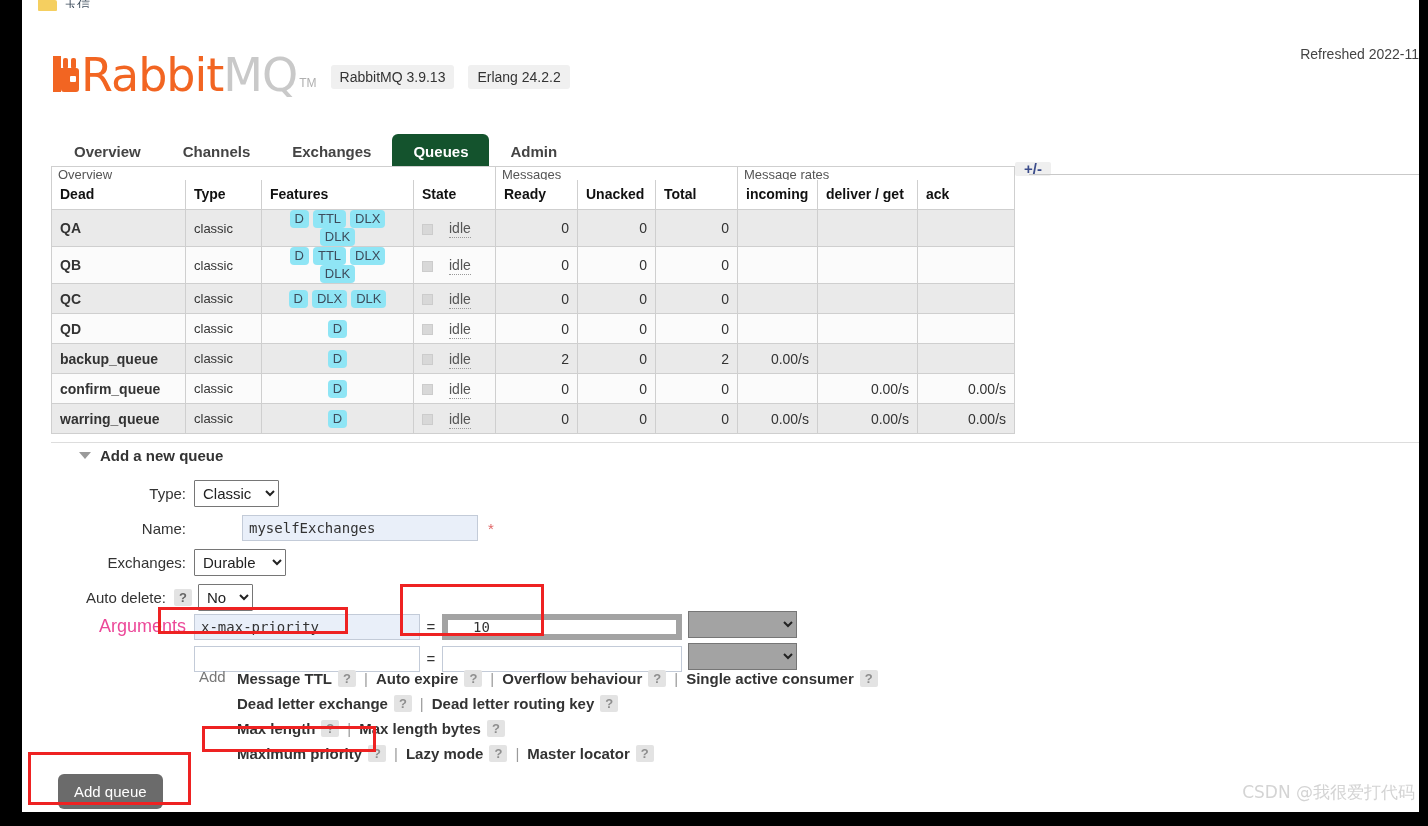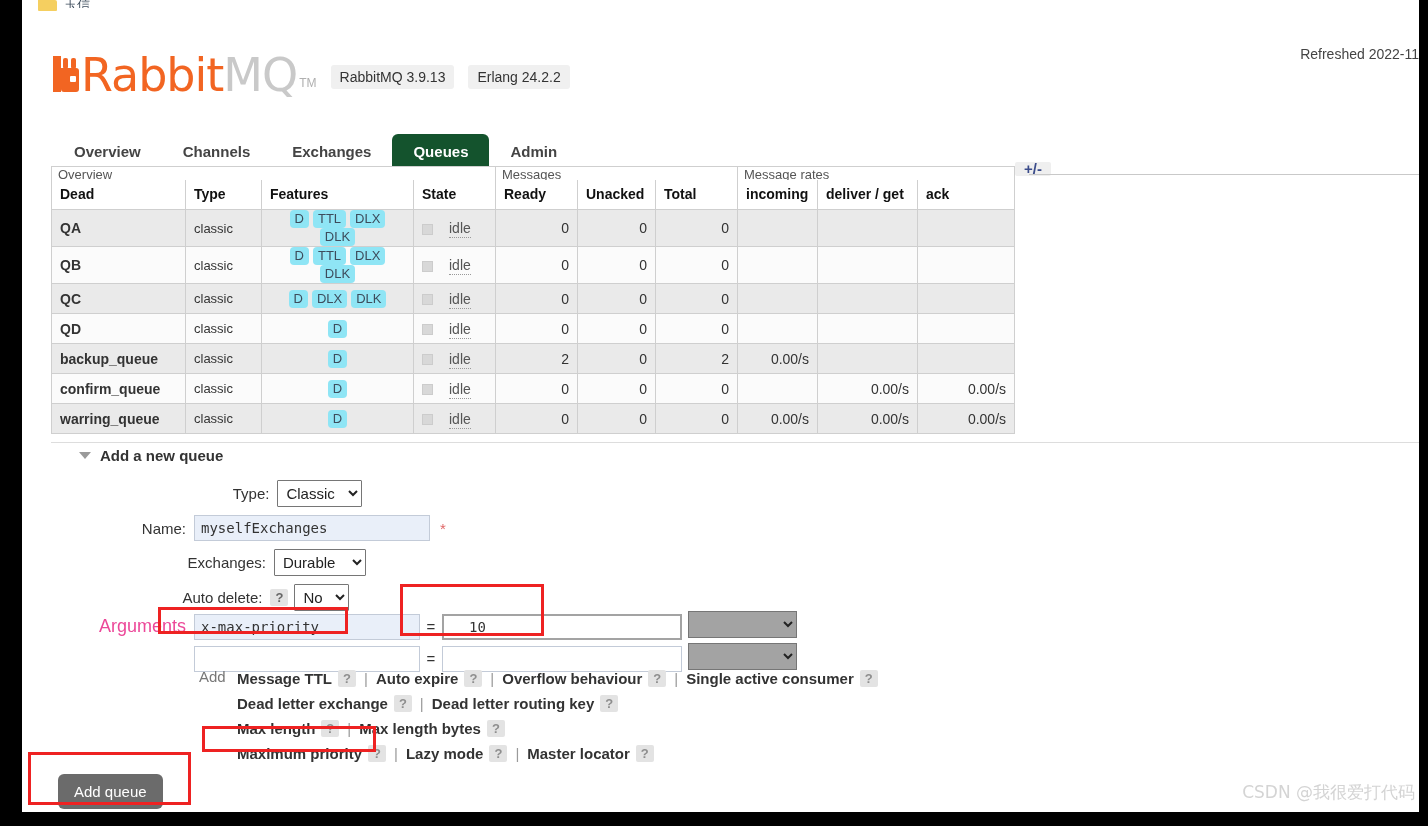--- a/index.html
+++ b/index.html
@@ -261,21 +261,21 @@
   }
   .section-title {
     font-size: 15px; font-weight: bold; color: #333;
   }
 
   
   .form {
     position: absolute; left: 40px; top: 466px;
     font-size: 15px;
   }
-  .frow { display: flex; align-items: center; margin-bottom: 8px; justify-content: center; }
+  .frow { display: flex; align-items: center; margin-bottom: 8px; }
   .flabel {
     width: 132px; text-align: right; padding-right: 8px;
     color: #333; font-size: 15px;
   }
   .helpq {
     display: inline-block;
     background: #e3e3e3; color: #666;
     font-size: 13px; font-weight: bold;
     padding: 1px 5px; border-radius: 2px;
     margin-right: 6px; cursor: pointer;
@@ -323,21 +323,21 @@
   .arg-eq { width: 22px; text-align: center; color: #333; font-size: 15px; }
   .arg-val {
     width: 240px; height: 26px;
     background: #ffffff;
     border: 1px solid #c3cbd8;
     font-family: "DejaVu Sans Mono", monospace;
     font-size: 14px; color: #333;
     padding: 2px 6px;
   }
   .arg-val.focused {
-    border: 2px solid #a3a3a3;
+    border: 6px solid #a3a3a3;
     padding-left: 25px;
   }
   .arg-type { margin-left: 6px; }
   select.typesel {
     font-size: 15px;
     font-family: "Liberation Sans", sans-serif;
     border: 1px solid #767676;
     background: #a3a3a3;
     color: #222; height: 27px;
     padding: 12px 4px;
@@ -566,21 +566,21 @@
       <div class="section-title">Add a new queue</div>
     </div>
 
     <div class="form">
       <div class="frow">
         <div class="flabel">Type:</div>
         <select class="sel" id="type-select"><option value="Classic">Classic</option><option value="Quorum">Quorum</option><option value="Stream">Stream</option></select>
       </div>
       <div class="frow">
         <div class="flabel">Name:</div>
-        <input class="txt" style="width: 236px;" value="myselfExchanges">
+        <input class="txt" style="width: 236px; margin-left: 48px;" value="myselfExchanges">
         <span class="star">*</span>
       </div>
       <div class="frow">
         <div class="flabel">Exchanges:</div>
         <select class="sel" id="durability-select"><option value="Durable">Durable</option><option value="Transient">Transient</option></select>
       </div>
       <div class="frow">
         <div class="flabel" style="width:112px">Auto delete:</div>
         <span class="helpq">?</span>
         <select class="sel" id="autodelete-select"><option value="No">No</option><option value="Yes">Yes</option></select>

